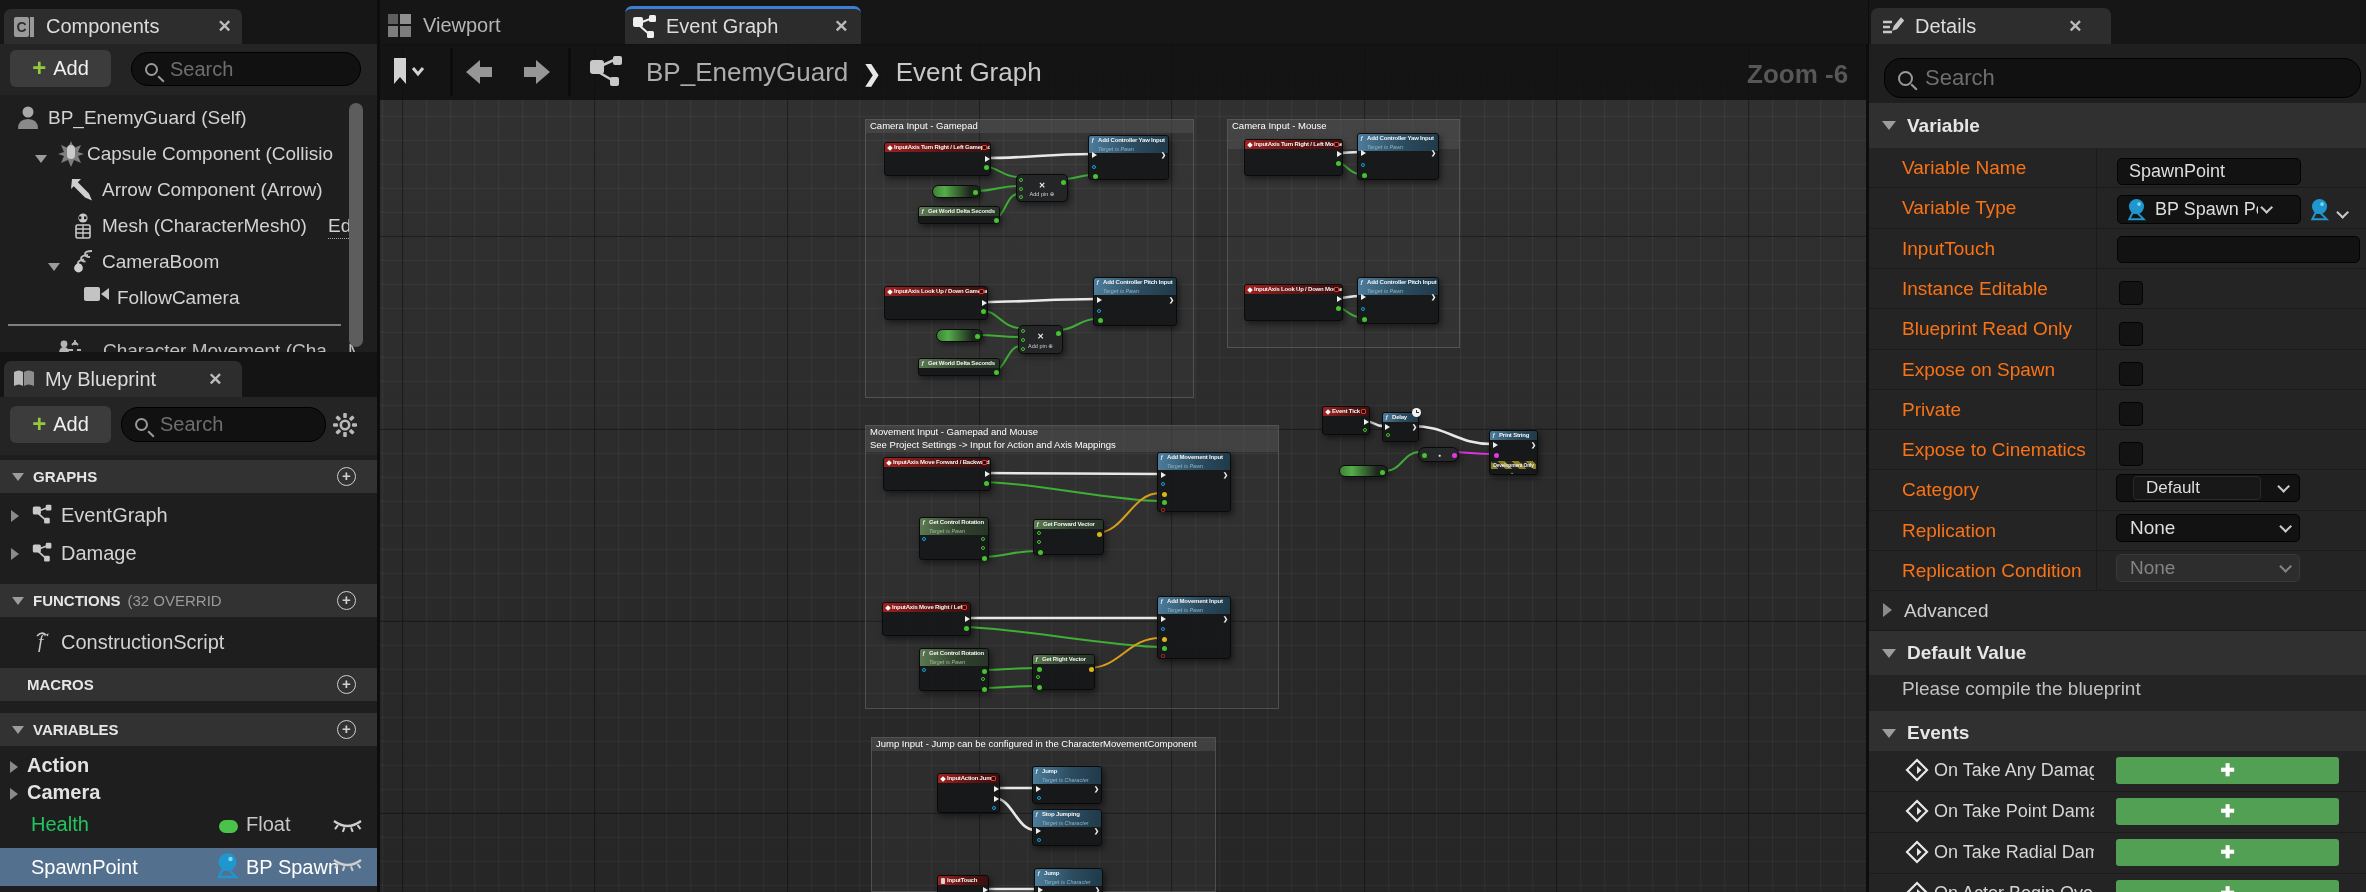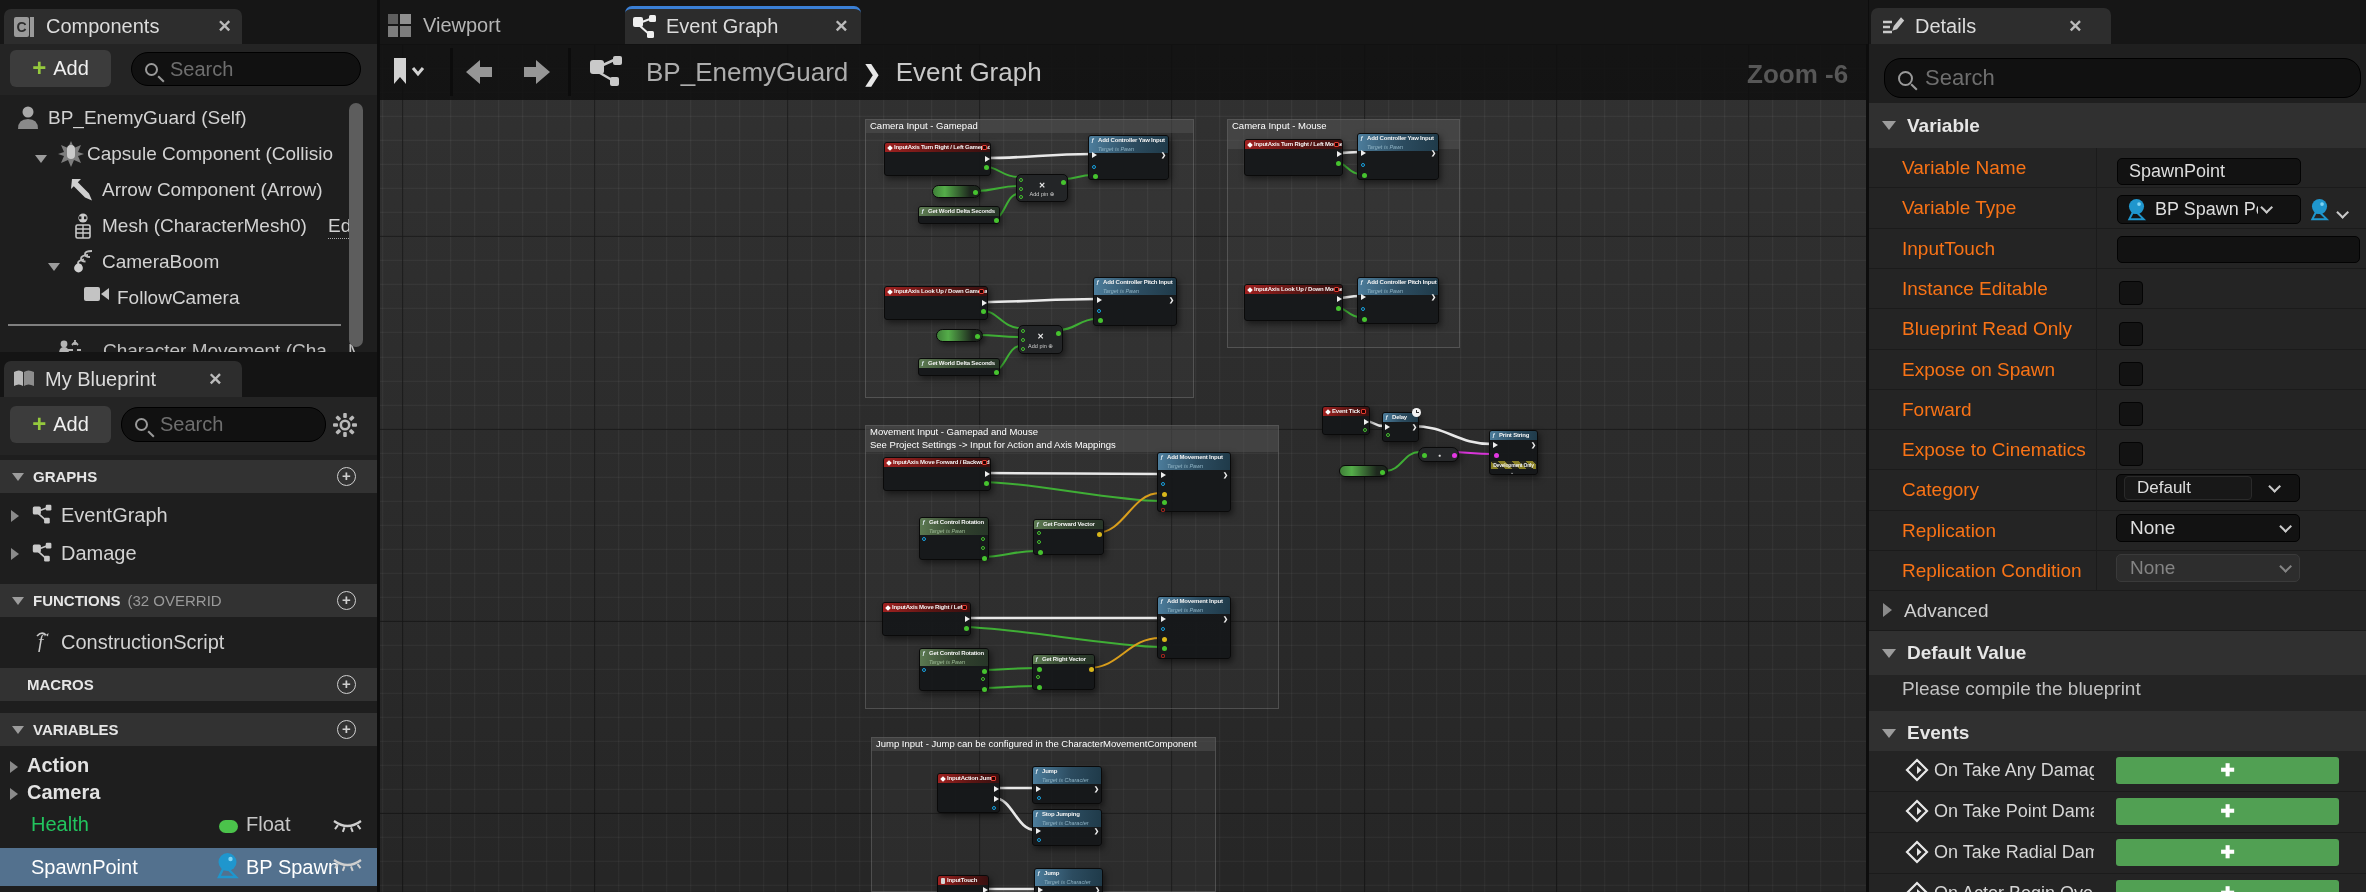--- a/index.html
+++ b/index.html
@@ -537,21 +537,21 @@
       <div class="drow" style="top:269px;height:40px">
         <div class="dlab" style="top:9px">Instance Editable</div>
       </div>
       <div class="drow" style="top:309px;height:41px">
         <div class="dlab" style="top:9px">Blueprint Read Only</div>
       </div>
       <div class="drow" style="top:350px;height:40px">
         <div class="dlab" style="top:9px">Expose on Spawn</div>
       </div>
       <div class="drow" style="top:390px;height:40px">
-        <div class="dlab" style="top:9px">Forward</div>
+        <div class="dlab" style="top:9px">Private</div>
       </div>
       <div class="drow" style="top:430px;height:40px">
         <div class="dlab" style="top:9px">Expose to Cinematics</div>
       </div>
       <div class="drow" style="top:470px;height:41px">
         <div class="dlab" style="top:9px">Category</div>
       </div>
       <div class="drow" style="top:511px;height:40px">
         <div class="dlab" style="top:9px">Replication</div>
       </div>
@@ -576,21 +576,21 @@
           <path d="M8 17 L4 25 h17 L13 17 Z" fill="none" stroke="#1f96cd" stroke-width="2.4"></path>
         </svg></div>
       <div class="abs" style="left:2336px;top:205px"><span class="chev" style="border-color:#c9c9c9"></span></div>
       <div class="dbox" style="left:2117px;top:236px;width:243px;height:27px"></div>
       <div class="chk" style="top:281px"></div>
       <div class="chk" style="top:322px"></div>
       <div class="chk" style="top:362px"></div>
       <div class="chk" style="top:402px"></div>
       <div class="chk" style="top:442px"></div>
       <div class="dbox" style="left:2116px;top:474px;width:184px;height:28px;padding:0">
-        <span style="display:flex;align-items:center;justify-content:left;padding-left:12px;width:128px;height:24px;margin-left:7px;background:#181818;border:1px solid #2a2a2a;border-radius:4px;font-size:17px">Default</span>
+        <span style="display:flex;align-items:center;justify-content:left;padding-left:12px;width:128px;height:24px;margin-left:16px;background:#181818;border:1px solid #2a2a2a;border-radius:4px;font-size:17px">Default</span>
         <span class="chev" style="margin-left:16px"></span>
       </div>
       <div class="dbox" style="left:2116px;top:514px;width:184px;height:28px;padding-left:13px;font-size:19px">None<span class="chev" style="margin-left:104px"></span></div>
       <div class="dbox" style="left:2116px;top:554px;width:184px;height:28px;padding-left:13px;font-size:19px;background:#2d2d2d;border-color:#3a3a3a;color:#848484">None<span class="chev" style="margin-left:104px;border-color:#848484"></span></div>
       <div class="drow" style="top:591px;height:40px">
         <div class="dlab" style="left:14px;top:9px;color:#cfcfcf"><span class="tri-r" style="border-top-width:7px;border-bottom-width:7px;border-left-width:9px;margin-right:12px"></span>Advanced</div>
       </div>
       <div class="sech" style="left:1869px;top:631px;width:497px;height:44px;font-size:19px;background:#303030"><span class="tri-d" style="border-left-width:7px;border-right-width:7px;border-top-width:9px;margin:0 11px 0 13px"></span>Default Value</div>
       <div class="drow" style="top:675px;height:36px;border-bottom:none">
         <div class="dlab" style="top:3px;color:#c2c2c2">Please compile the blueprint</div>

